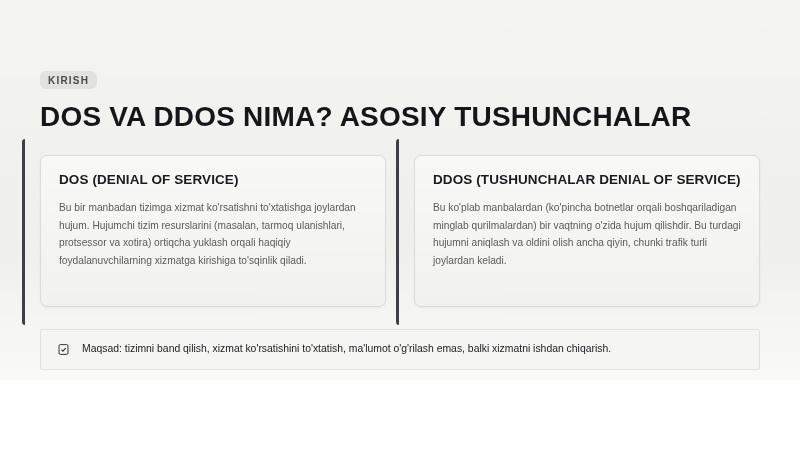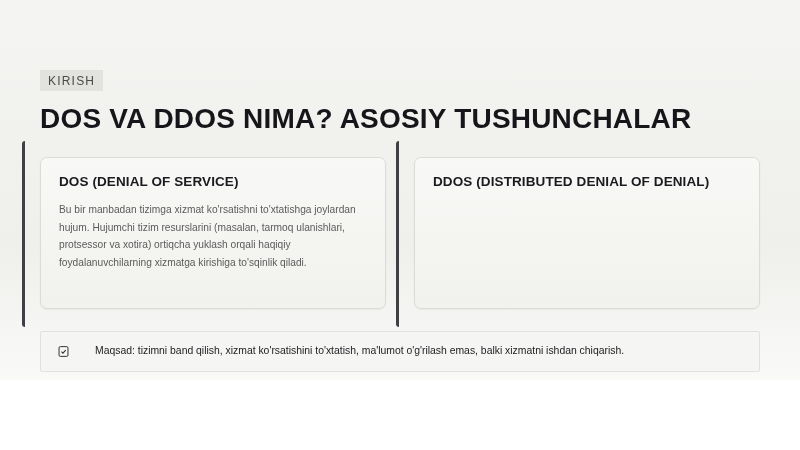--- a/index.html
+++ b/index.html
@@ -23,25 +23,25 @@
   .slide-inner {
     position: absolute;
     left: 40px;
     top: 70px;
     right: 40px;
   }
   .eyebrow {
     display: inline-block;
     background: #e2e2de;
     color: #4a4a46;
-    font-size: 12px;
+    font-size: 10px;
     letter-spacing: 1.2px;
     padding: 4px 8px 3px 8px;
-    border-radius: 0;
-    font-weight: 400;
+    border-radius: 6px;
+    font-weight: 700;
     text-transform: uppercase;
   }
   .title {
     margin-top: 12px;
     font-size: 28px;
     font-weight: 700;
     color: #16161a;
     letter-spacing: 0.2px;
     line-height: 1.15;
   }
@@ -86,21 +86,21 @@
     color: #5b5b5b;
   }
   .note {
     margin-top: 22px;
     background: #f5f5f3;
     border: 1px solid #e2e2dd;
     border-radius: 2px;
     padding: 12px 16px;
     display: flex;
     align-items: center;
-    gap: 25px;
+    gap: 12px;
     box-sizing: border-box;
   }
   .note-icon {
     width: 13px;
     height: 13px;
     flex: 0 0 13px;
     color: #2e2e32;
   }
   .note-icon svg { display: block; }
   .note-text {
@@ -128,21 +128,22 @@
     <div class="title">DOS VA DDOS NIMA? ASOSIY TUSHUNCHALAR</div>
 
     <div class="cards">
 
       <div class="card card-accent">
         <div class="card-title">DOS (DENIAL OF SERVICE)</div>
         <div class="card-body">Bu bir manbadan tizimga xizmat ko'rsatishni to'xtatishga joylardan hujum. Hujumchi tizim resurslarini (masalan, tarmoq ulanishlari, protsessor va xotira) ortiqcha yuklash orqali haqiqiy foydalanuvchilarning xizmatga kirishiga to'sqinlik qiladi.</div>
       </div>
 
       <div class="card card-accent">
-        <div class="card-title">DDOS (DISTRIBUTED DENIAL OF DENIAL)</div>
+        <div class="card-title">DDOS (TUSHUNCHALAR DENIAL OF SERVICE)</div>
+        <div class="card-body">Bu ko'plab manbalardan (ko'pincha botnetlar orqali boshqariladigan minglab qurilmalardan) bir vaqtning o'zida hujum qilishdir. Bu turdagi hujumni aniqlash va oldini olish ancha qiyin, chunki trafik turli joylardan keladi.</div>
       </div>
 
     </div>
 
     <div class="note">
       <span class="note-icon">
         <svg viewBox="0 0 16 16" width="13" height="13" fill="none" stroke="currentColor" stroke-width="1.2">
           <rect x="2.5" y="2" width="11" height="12" rx="1.5"></rect>
           <path d="M5.5 8.2l1.8 1.8 3.4-3.6" stroke-width="1.3"></path>
         </svg>

